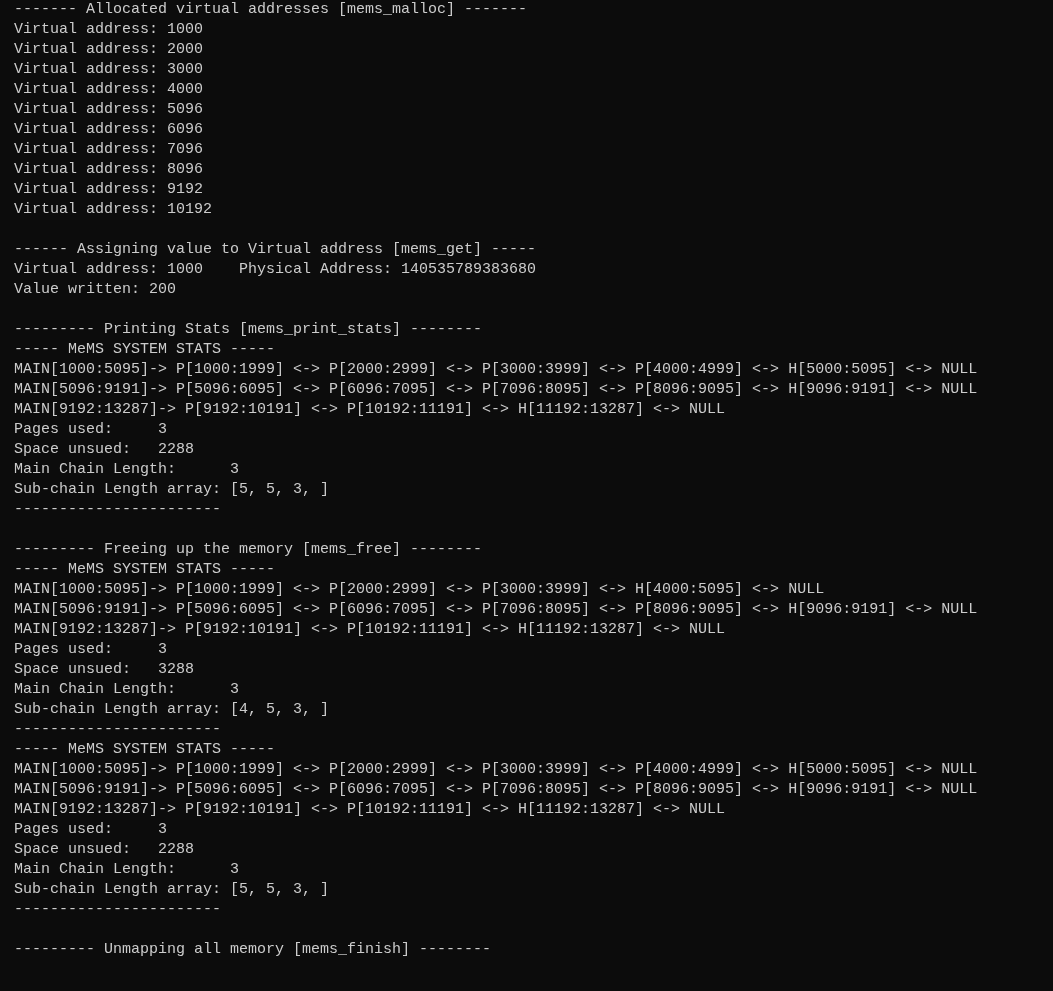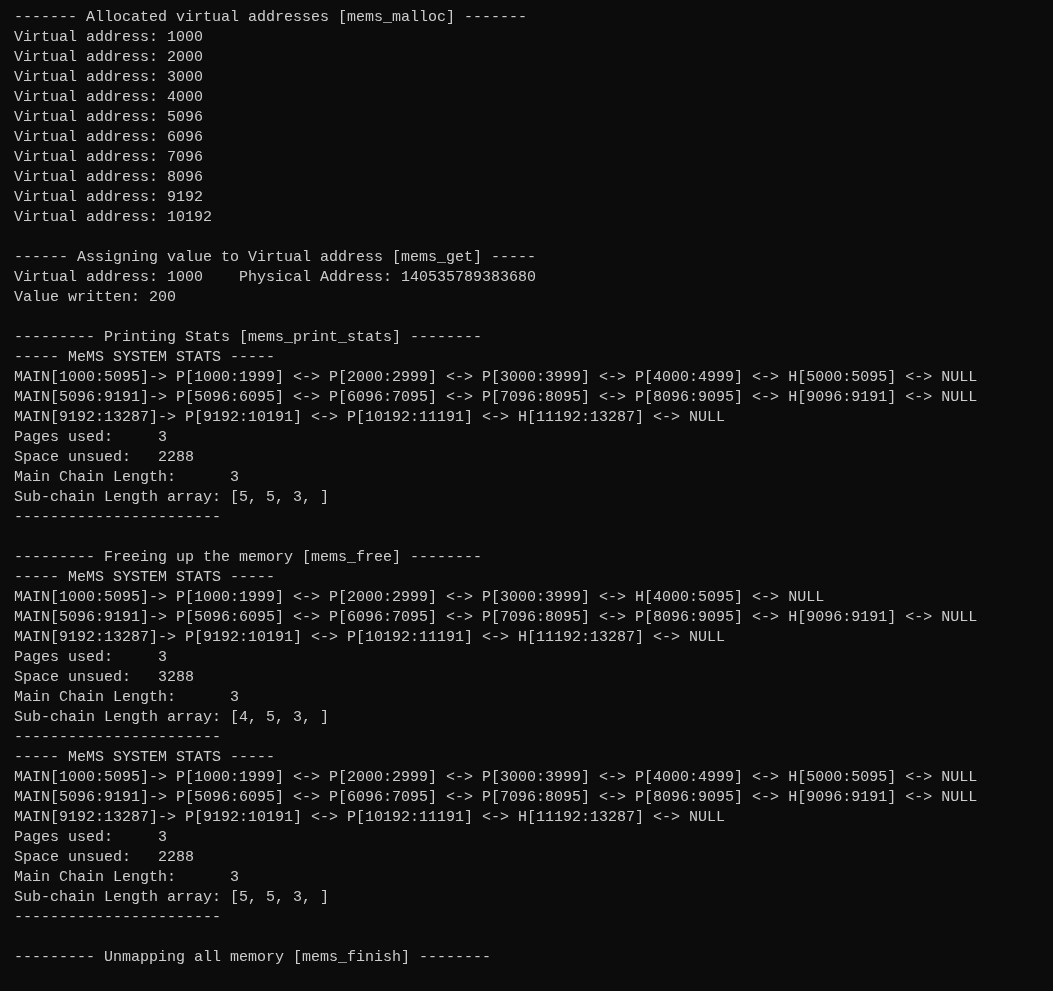--- a/index.html
+++ b/index.html
@@ -9,21 +9,21 @@
     color: #cccccc;
     font-family: Consolas, "Courier New", monospace;
     font-size: 15px;
     line-height: 20px;
     width: 1053px;
     height: 991px;
     overflow: hidden;
   }
   pre.terminal {
     margin: 0;
-    padding: 8px 8px 8px 14px;
+    padding: 0 8px 8px 14px;
     white-space: pre;
     font-family: inherit;
     font-size: inherit;
     line-height: inherit;
   }
 </style>
 </head>
 <body>
 
 <pre class="terminal"><span>------- Allocated virtual addresses [mems_malloc] -------</span>

